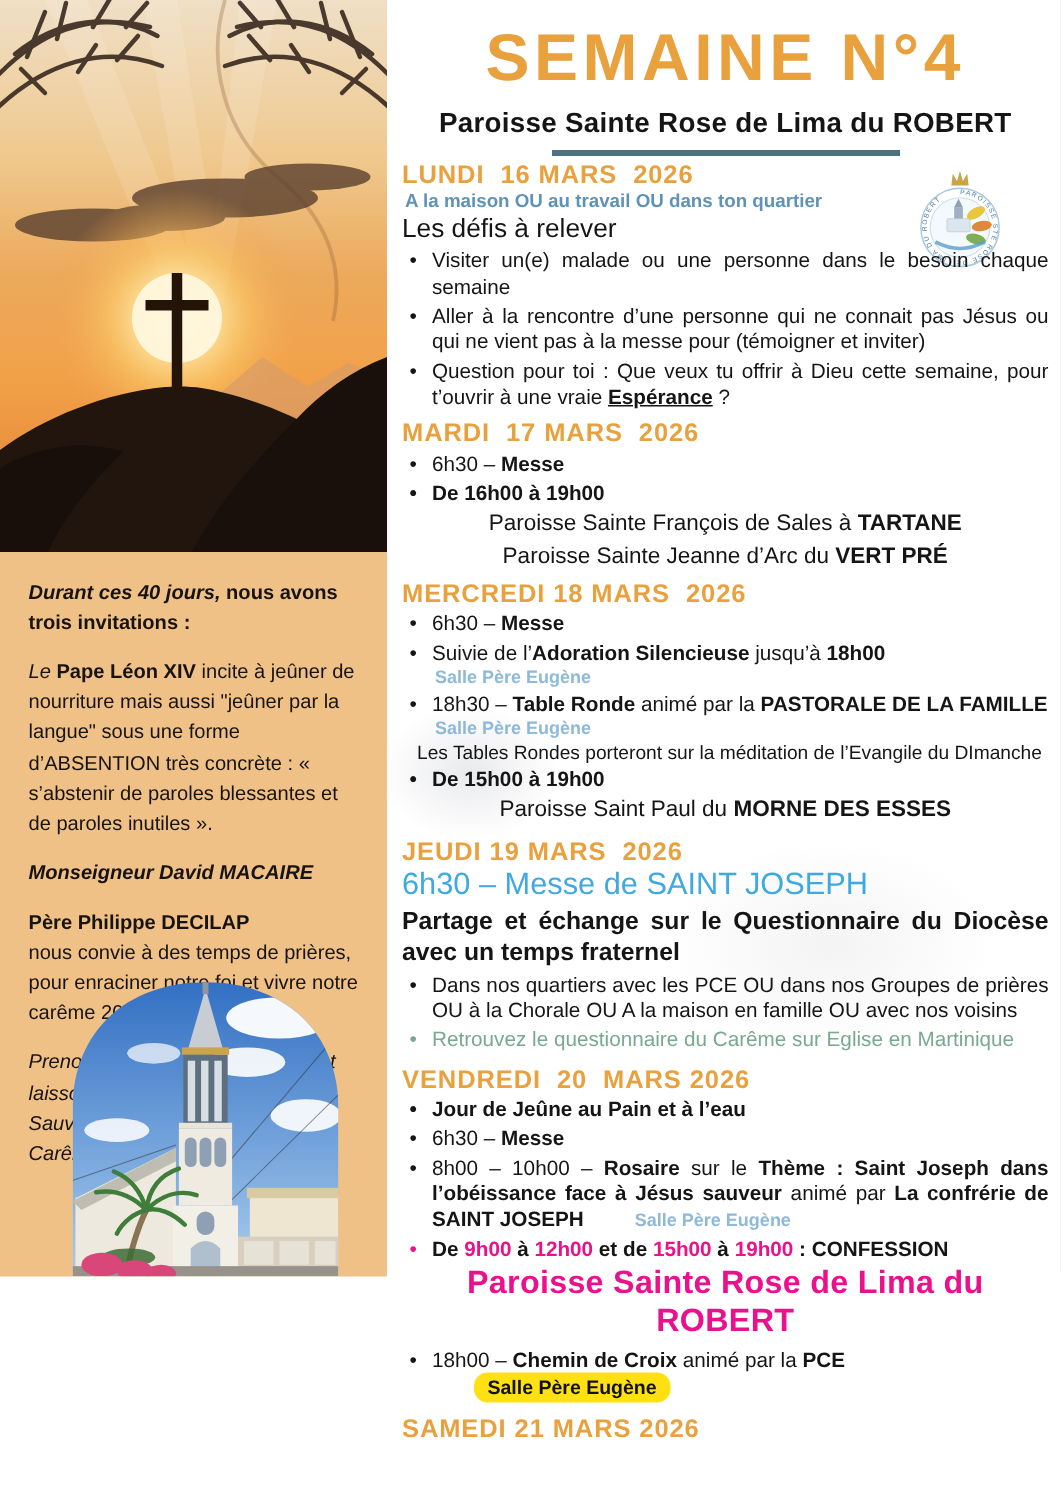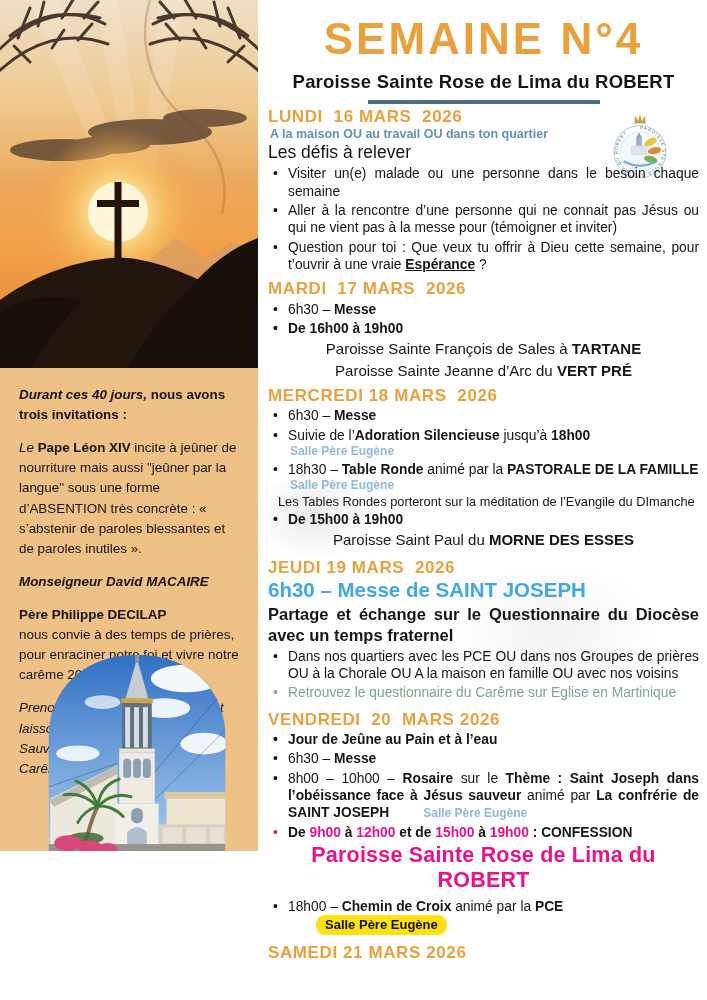--- a/index.html
+++ b/index.html
@@ -46,21 +46,21 @@
   li.pinkdot::before{color:var(--pink);}
   li.greendot::before{color:var(--green);}
   .just{text-align:justify;}
   .b{font-weight:bold;}
   .u{text-decoration:underline;}
   .allb{font-weight:bold;}
   .center-line{text-align:center; font-size:15px; margin:2px 0; line-height:1.3;}
   .note{color:var(--lightblue); font-size:12px; font-weight:bold; margin:-1px 0 1px 22px; line-height:1.15;}
   .note-inline{color:var(--lightblue); font-size:12px; font-weight:bold; margin-left:34px;}
   .plain-sub{font-size:12.8px; margin:1px 0 2px 10px;}
-  .blue-mass{color:var(--blue); font-size:20.5px; font-weight:700; line-height:1.15; margin:1px 0 3px 0;}
+  .blue-mass{color:var(--blue); font-size:20.5px; font-weight:400; line-height:1.15; margin:1px 0 3px 0;}
   .share-h{font-size:16.5px; font-weight:800; line-height:1.22; text-align:justify; margin-bottom:3px;}
   .green-it{color:var(--green); margin-top:48px;}
   .pink-t{color:var(--pink); font-weight:bold;}
   .eglise{color:var(--lightblue); font-size:12px; font-weight:bold; text-align:center; line-height:1; margin-top:2px;}
   .parish-pink{color:var(--pink); font-size:21.5px; font-weight:800; text-align:center; line-height:1.15; margin:0 0 5px 0; letter-spacing:.2px;}
   .badge{display:inline-block; background:var(--yellow); color:#111; font-weight:bold; font-size:13px; padding:2px 9px; border-radius:9px; margin-left:28px;}
 </style>
 </head>
 <body>
 

